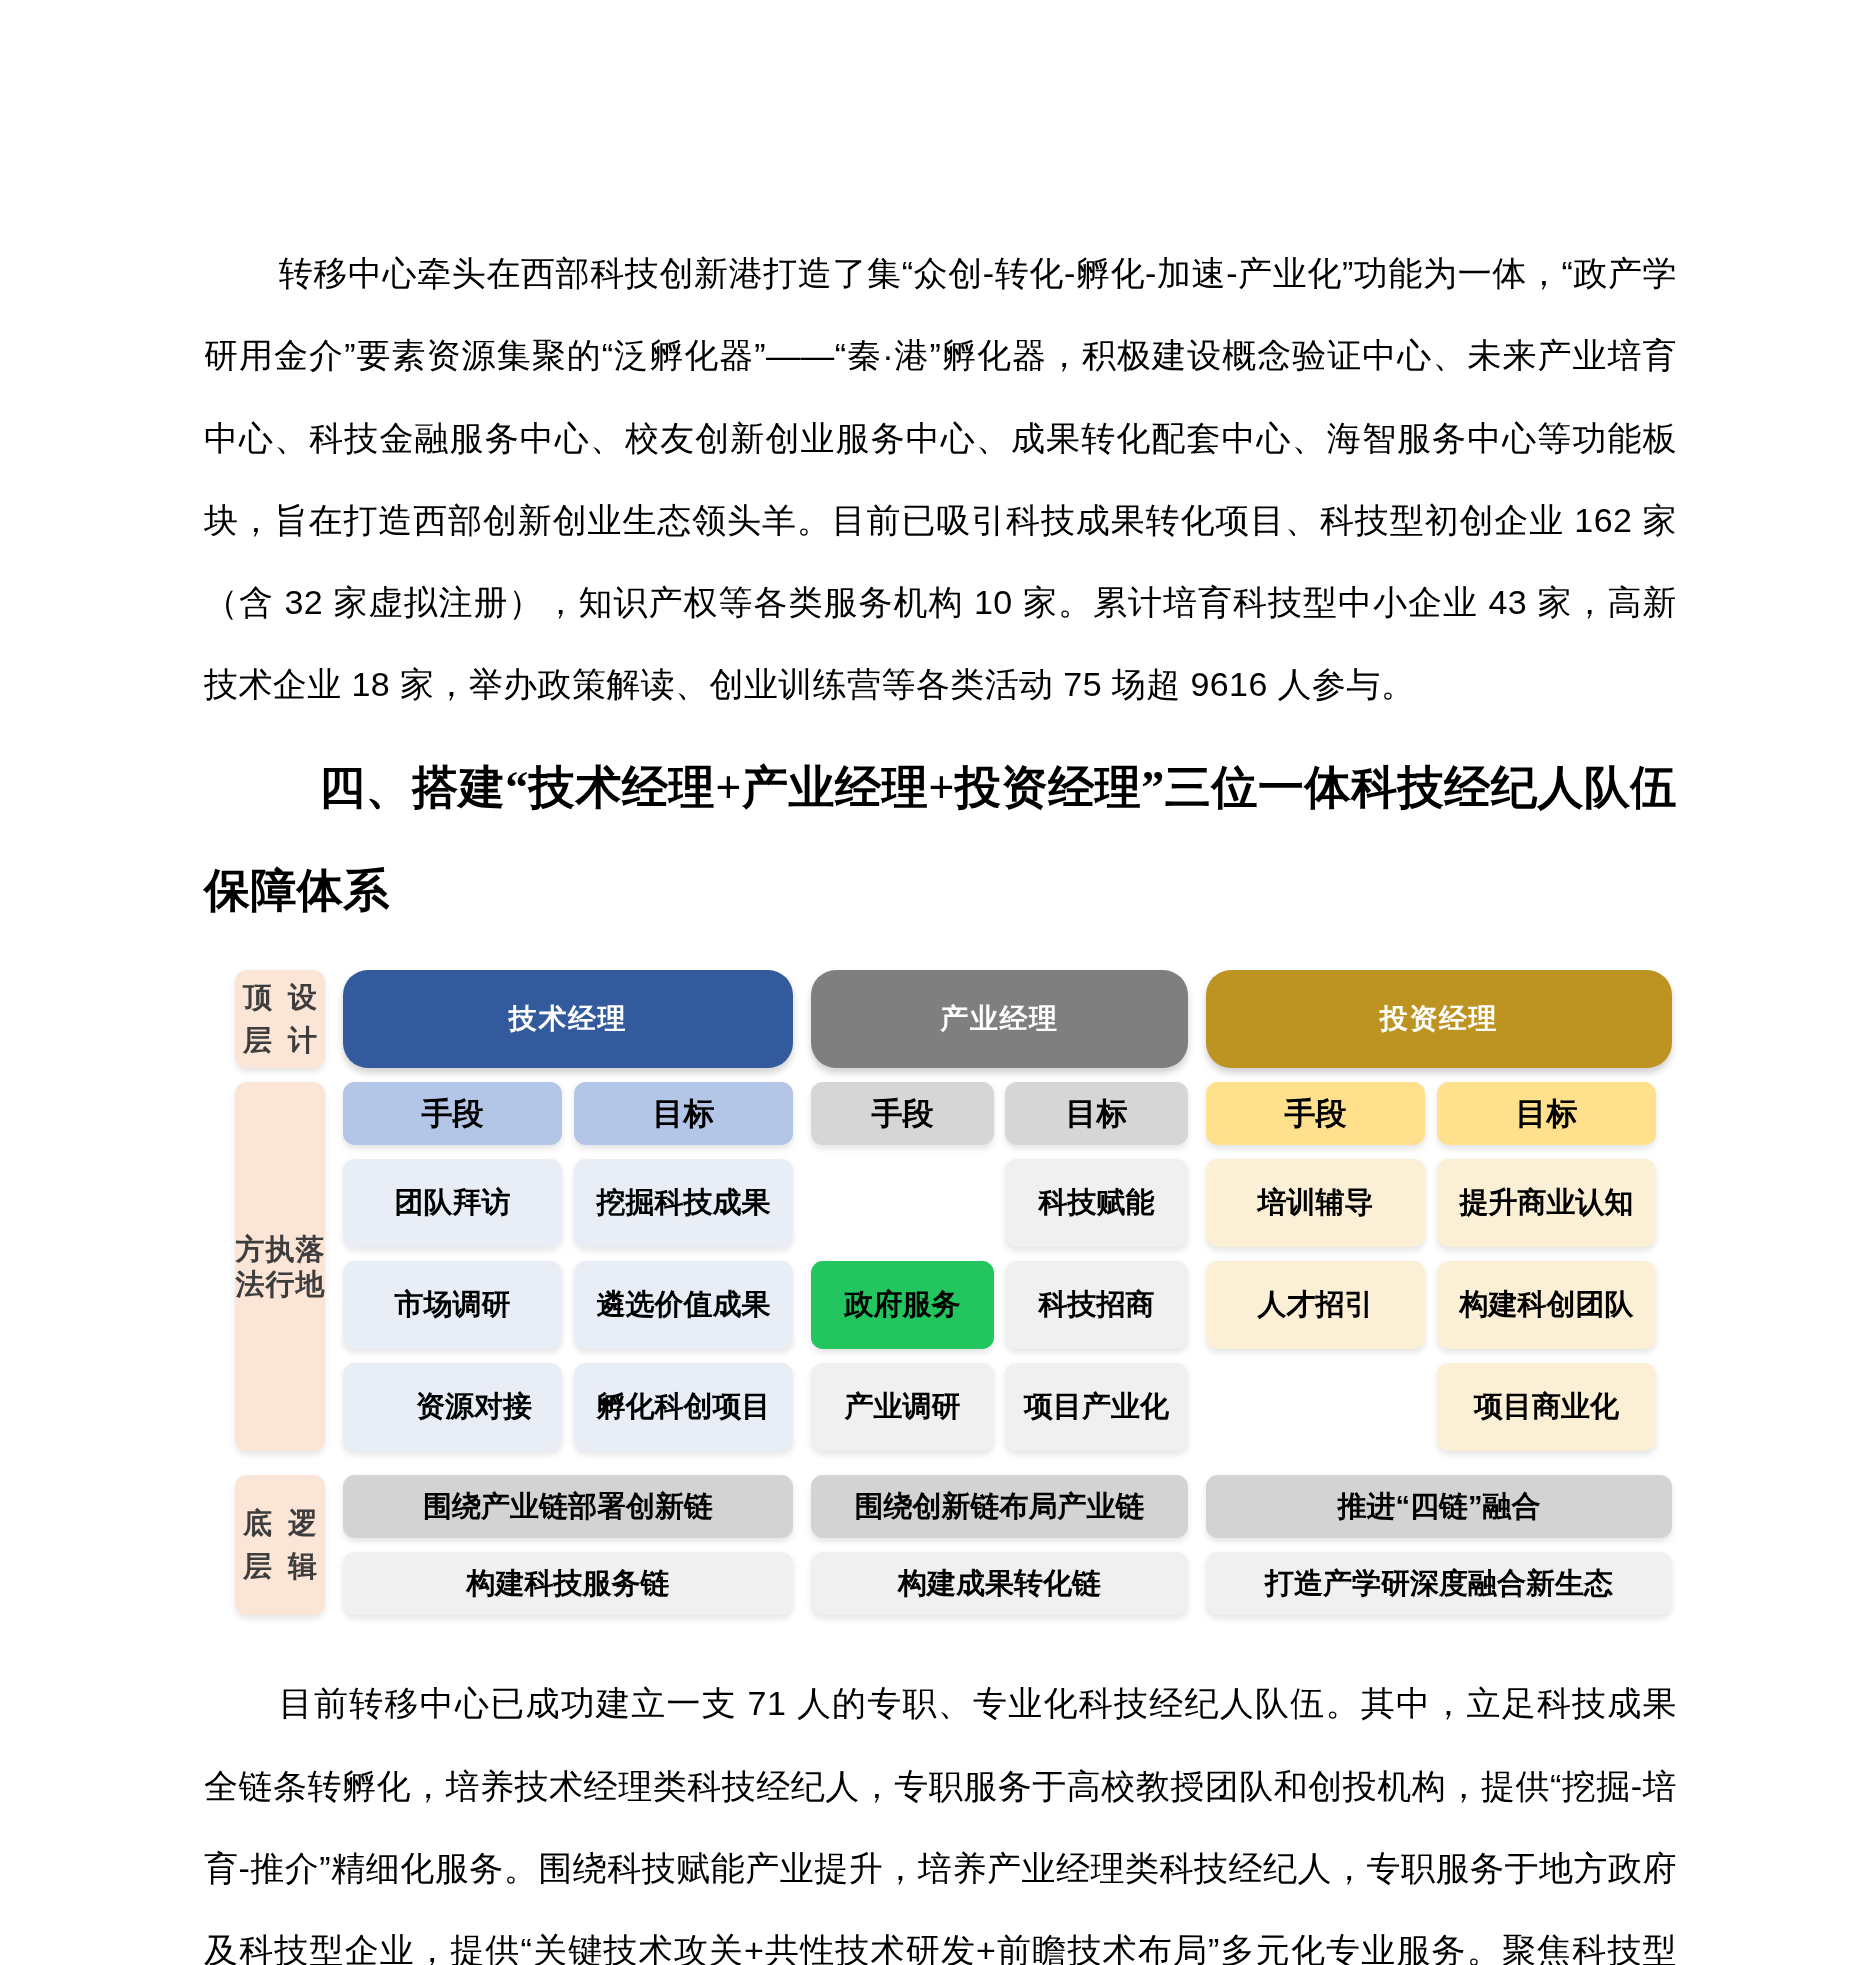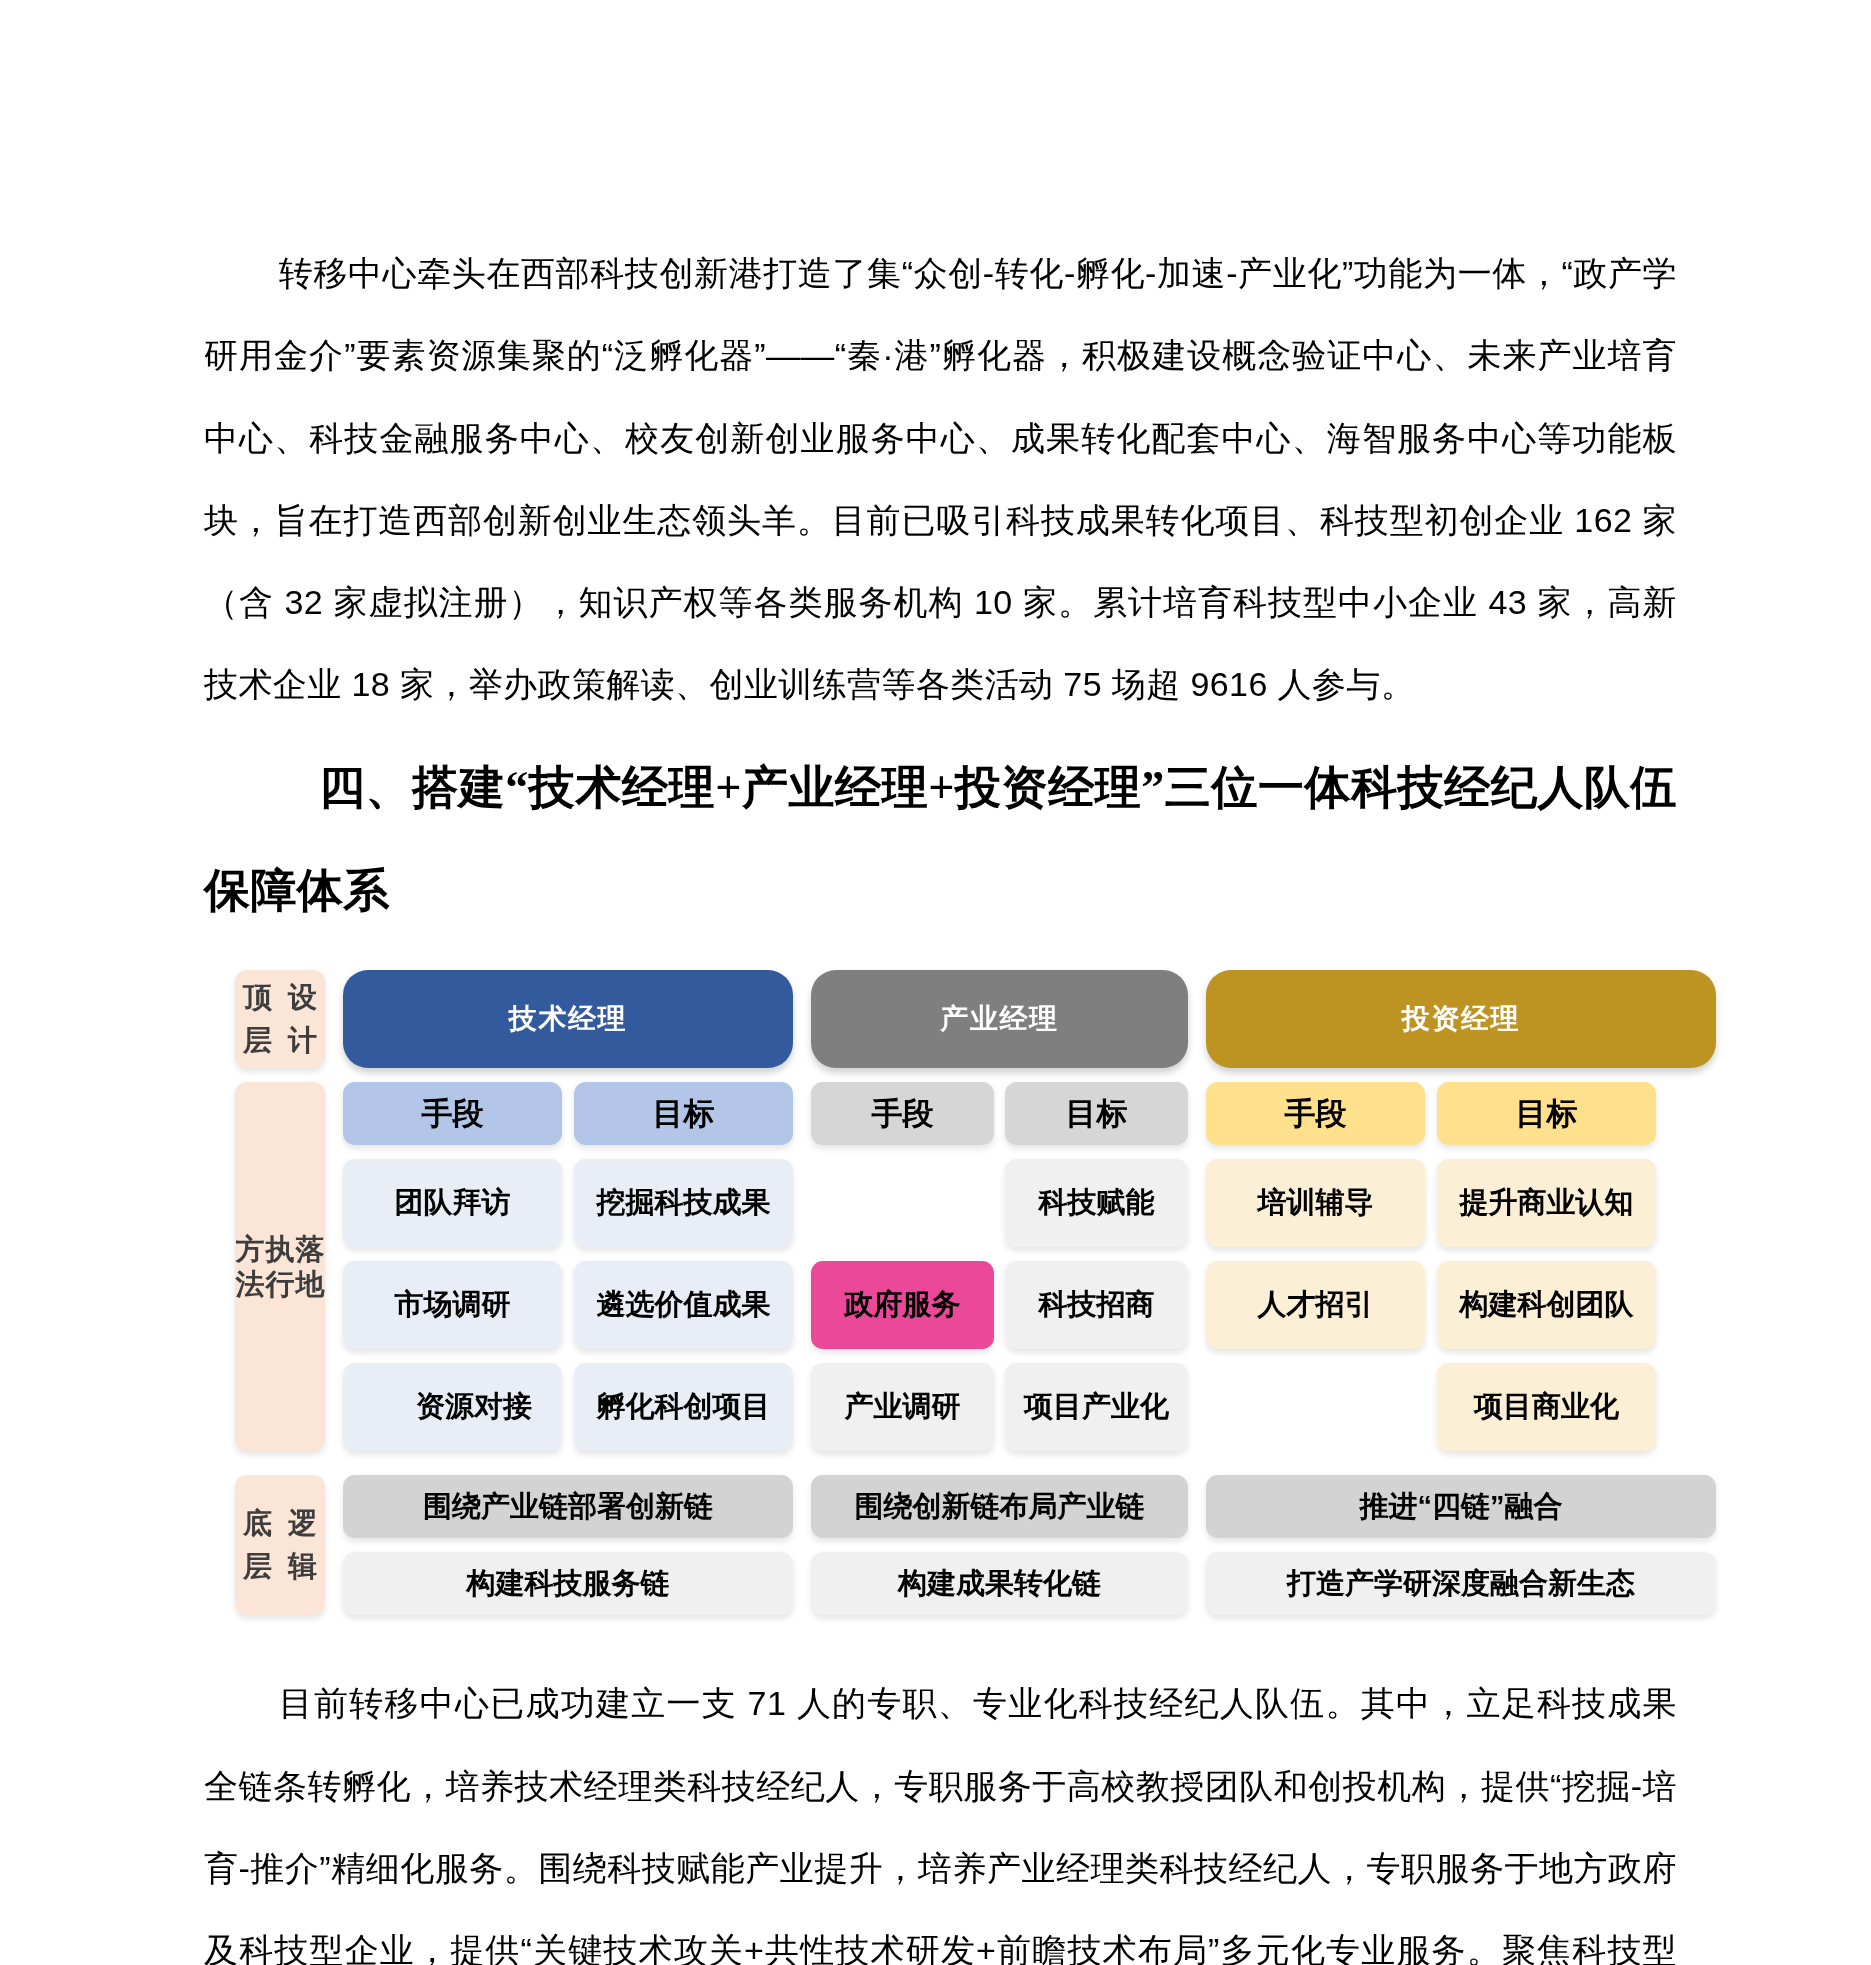--- a/index.html
+++ b/index.html
@@ -93,21 +93,21 @@
   .rbA { top: 505px; }
   .rbB { top: 582px; }
   .c1a { left: 108px;  width: 219px; }
   .c1b { left: 339px;  width: 219px; }
   .c2a { left: 576px; width: 183px; }
   .c2b { left: 770px; width: 183px; }
   .c3a { left: 971px; width: 219px; }
   .c3b { left: 1202px; width: 219px; }
   .w1 { left: 108px;  width: 450px; }
   .w2 { left: 576px; width: 377px; }
-  .w3 { left: 971px; width: 510px; }
+  .w3 { left: 971px; width: 466px; }
   .para-2 { margin-top: 47px; }
 </style>
 </head>
 <body>
 
 <div class="page">
   <div class="content">
 
     <p class="body-para">转移中心牵头在西部科技创新港打造了集“众创-转化-孵化-加速-产业化”功能为一体，“政产学研用金介”要素资源集聚的“泛孵化器”——“秦·港”孵化器，积极建设概念验证中心、未来产业培育中心、科技金融服务中心、校友创新创业服务中心、成果转化配套中心、海智服务中心等功能板块，旨在打造西部创新创业生态领头羊。目前已吸引科技成果转化项目、科技型初创企业 162 家（含 32 家虚拟注册），知识产权等各类服务机构 10 家。累计培育科技型中小企业 43 家，高新技术企业 18 家，举办政策解读、创业训练营等各类活动 75 场超 9616 人参与。</p>
 
@@ -141,21 +141,21 @@
       <div class="box sub-header c3b" style="background-color: rgb(255, 224, 140);">目标</div>
 
       <div class="box cell r1 c1a" style="background-color: rgb(233, 237, 246);">团队拜访</div>
       <div class="box cell r1 c1b" style="background-color: rgb(233, 237, 246);">挖掘科技成果</div>
       <div class="box cell r2 c1a" style="background-color: rgb(233, 237, 246);">市场调研</div>
       <div class="box cell r2 c1b" style="background-color: rgb(233, 237, 246);">遴选价值成果</div>
       <div class="box cell r3 c1a" style="background-color: rgb(233, 237, 246); padding-left: 43px;">资源对接</div>
       <div class="box cell r3 c1b" style="background-color: rgb(233, 237, 246);">孵化科创项目</div>
 
       <div class="box cell r1 c2b" style="background-color: rgb(240, 240, 240);">科技赋能</div>
-      <div class="box cell r2 c2a" style="background-color: #ec4899;">政府服务</div>
+      <div class="box cell r2 c2a" style="background-color: #22c55e;">政府服务</div>
       <div class="box cell r2 c2b" style="background-color: rgb(240, 240, 240);">科技招商</div>
       <div class="box cell r3 c2a" style="background-color: rgb(240, 240, 240);">产业调研</div>
       <div class="box cell r3 c2b" style="background-color: rgb(240, 240, 240);">项目产业化</div>
 
       <div class="box cell r1 c3a" style="background-color: rgb(251, 240, 213);">培训辅导</div>
       <div class="box cell r1 c3b" style="background-color: rgb(251, 240, 213);">提升商业认知</div>
       <div class="box cell r2 c3a" style="background-color: rgb(251, 240, 213);">人才招引</div>
       <div class="box cell r2 c3b" style="background-color: rgb(251, 240, 213);">构建科创团队</div>
       <div class="box cell r3 c3b" style="background-color: rgb(251, 240, 213);">项目商业化</div>
 

